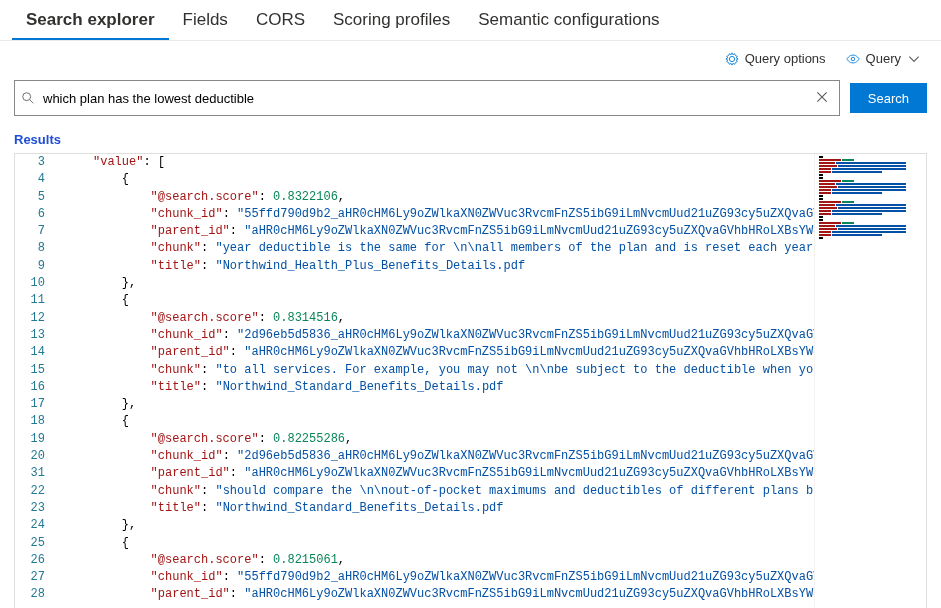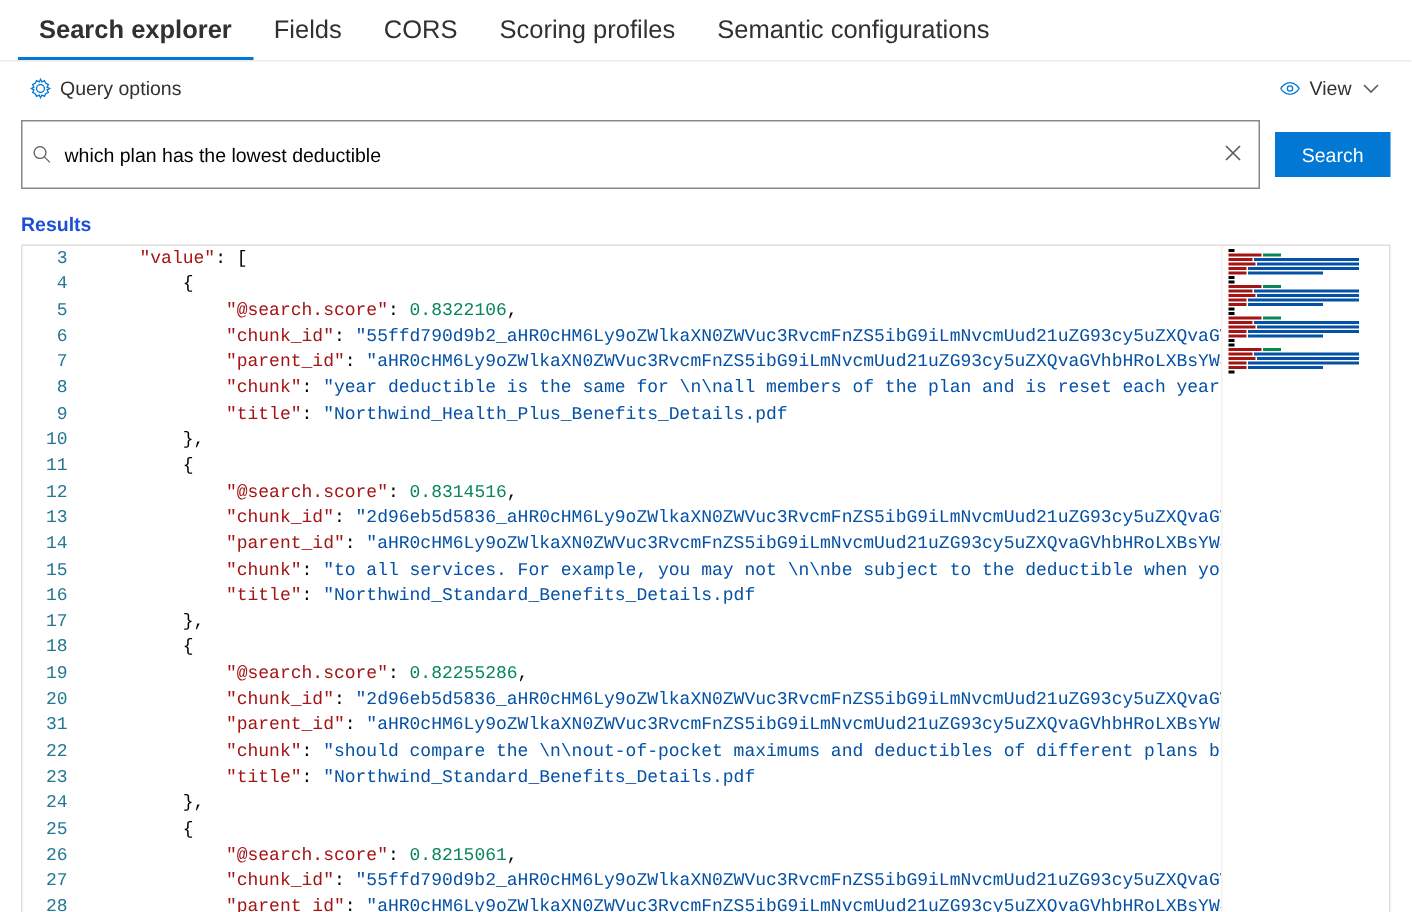--- a/index.html
+++ b/index.html
@@ -24,21 +24,21 @@
     color: #323130;
     border-bottom: 2px solid transparent;
     font-size: 17px;
   }
   .tab.active {
     border-bottom-color: #0078d4;
     font-weight: 600;
   }
   .toolbar {
     display: flex;
-    justify-content: space-between;
+    justify-content: flex-end;
     gap: 20px;
     padding: 10px 20px;
     align-items: center;
   }
   .toolbar-btn {
     display: flex;
     align-items: center;
     gap: 6px;
     cursor: pointer;
     color: #323130;
@@ -49,21 +49,21 @@
     display: flex;
     gap: 10px;
     padding: 4px 14px 12px;
     align-items: center;
   }
   .search-box {
     flex: 1;
     display: flex;
     align-items: center;
     border: 1px solid #8a8886;
-    height: 46px;
+    height: 36px;
     padding: 0 6px;
   }
   .search-box svg { width: 14px; height: 14px; flex-shrink: 0; }
   .search-input {
     flex: 1;
     border: none;
     outline: none;
     padding: 0 8px;
     font-size: 13px;
     font-family: inherit;
@@ -160,21 +160,21 @@
     <svg viewBox="0 0 16 16">
         <path fill="none" stroke="#0078d4" stroke-width="1" d="M8 5a3 3 0 100 6 3 3 0 000-6zM8 1l1 2 2-1 1 2 2 1-1 2 2 1-2 1 1 2-2 1-1 2-2-1-1 2-1-2-2 1-1-2-2-1 1-2-2-1 2-1-1-2 2-1 1-2 2 1z"></path>
       </svg>
     <span>Query options</span>
   </div>
   <div class="toolbar-btn">
     <svg viewBox="0 0 16 16">
         <path fill="none" stroke="#0078d4" stroke-width="1" d="M1 8s2.5-4.5 7-4.5S15 8 15 8s-2.5 4.5-7 4.5S1 8 1 8z"></path>
         <circle cx="8" cy="8" r="2" fill="none" stroke="#0078d4"></circle>
       </svg>
-    <span>View</span>
+    <span>Query</span>
     <svg viewBox="0 0 12 12" width="10" height="10">
         <path fill="none" stroke="#605e5c" stroke-width="1" d="M2 4l4 4 4-4"></path>
       </svg>
   </div>
 </div>
 
 <div class="search-row">
   <div class="search-box">
     <svg viewBox="0 0 16 16">
         <circle cx="6.5" cy="6.5" r="4.5" fill="none" stroke="#605e5c"></circle>

